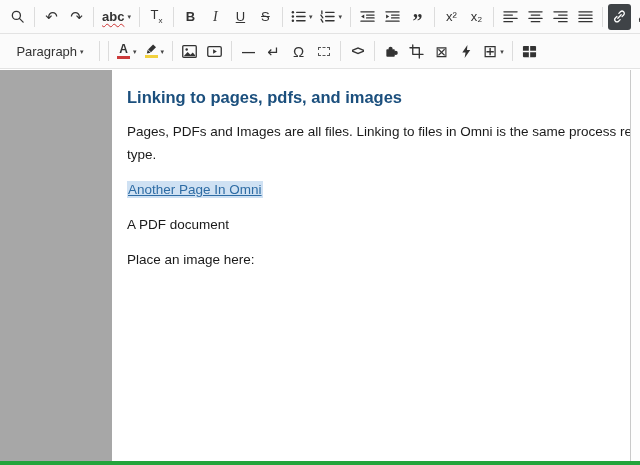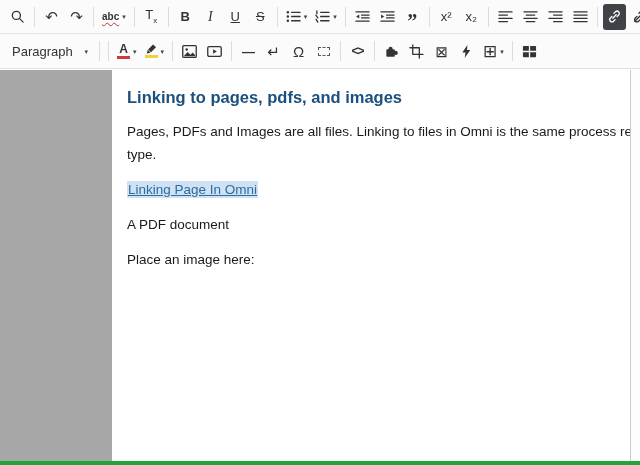--- a/index.html
+++ b/index.html
@@ -14,27 +14,27 @@
           min-width:23px;padding:0 3px;margin:0 1px;border:0;background:transparent;border-radius:3px;
           color:#333;font-family:"Liberation Sans",sans-serif;font-size:13px;flex:0 0 auto;cursor:pointer}
   .tb-btn.active{background:var(--active-button-bg,#3f4347)}
   .sep{width:1px;height:20px;background:#dcdcdc;margin:0 4px;flex:0 0 1px}
   .glyph{font-size:13px;line-height:1;color:#333}
   .g15{font-size:15px}
   .b{font-weight:bold}
   .i{font-style:italic;font-family:"Liberation Serif",serif;font-size:14px}
   .u{text-decoration:underline}
   .s{text-decoration:line-through}
-  .spell{font-size:10px;font-weight:bold;letter-spacing:0;text-decoration:underline wavy #c33 1px;text-underline-offset:2px}
+  .spell{font-size:13px;font-weight:bold;letter-spacing:0;text-decoration:underline wavy #c33 1px;text-underline-offset:2px}
   .quote{font-family:"Liberation Serif",serif;font-size:20px;line-height:.4;position:relative;top:4px;font-weight:bold}
   .chev{font-size:7px;color:#444;line-height:1}
   .ic{width:15px;height:15px;display:block;stroke:#333;fill:none;stroke-width:1.4;stroke-linecap:round;stroke-linejoin:round}
   .ic .f{fill:#333;stroke:none}
   .ic-w{stroke:#fff}
-  .select{justify-content:space-between;padding:0 6px}
+  .select{padding:0 6px}
   .select.fmt{min-width:88px}
   .select.sty{min-width:74px}
   .stack{display:flex;flex-direction:column;align-items:center}
   .A{font-size:12px;font-weight:bold;line-height:1;color:#333}
   .bar{display:block;width:13px;height:3px;margin-top:1px}
   .fore-bar{background:var(--forecolor-bar,#cc3a3a)}
   .hl-bar{background:var(--highlight-bar,#f2d13e)}
   .nbsp-box{display:block;width:12px;height:9px;border:1px dashed #555}
   .code{font-size:12px;font-weight:bold;letter-spacing:-1px}
   .tbl{font-size:17px;line-height:1}
@@ -285,21 +285,21 @@
       </svg>
     </button>
   </div>
 
   <div class="editor">
     <div class="page-margin"></div>
     <div class="page">
       <h1>Linking to pages, pdfs, and images</h1>
       <p class="preline">Pages, PDFs and Images are all files. Linking to files in Omni is the same process regardless of file
 type.</p>
-      <p><a class="doc-link">Linking Page In Omni</a></p>
+      <p><a class="doc-link">Another Page In Omni</a></p>
       <p>A PDF document</p>
       <p>Place an image here:</p>
     </div>
   </div>
 
   <div class="scroll-strip"></div>
   <div class="status-green"></div>
 </div>
 
 </body></html>

